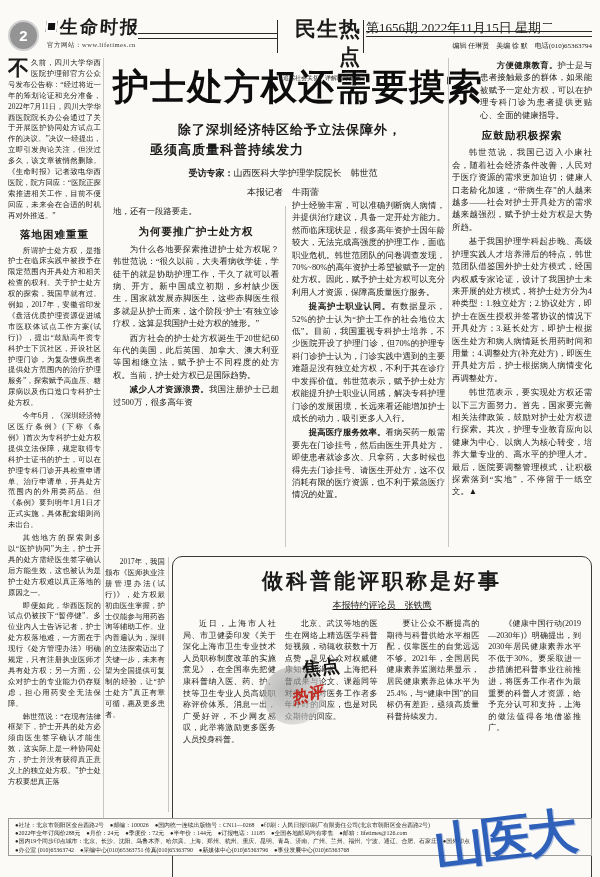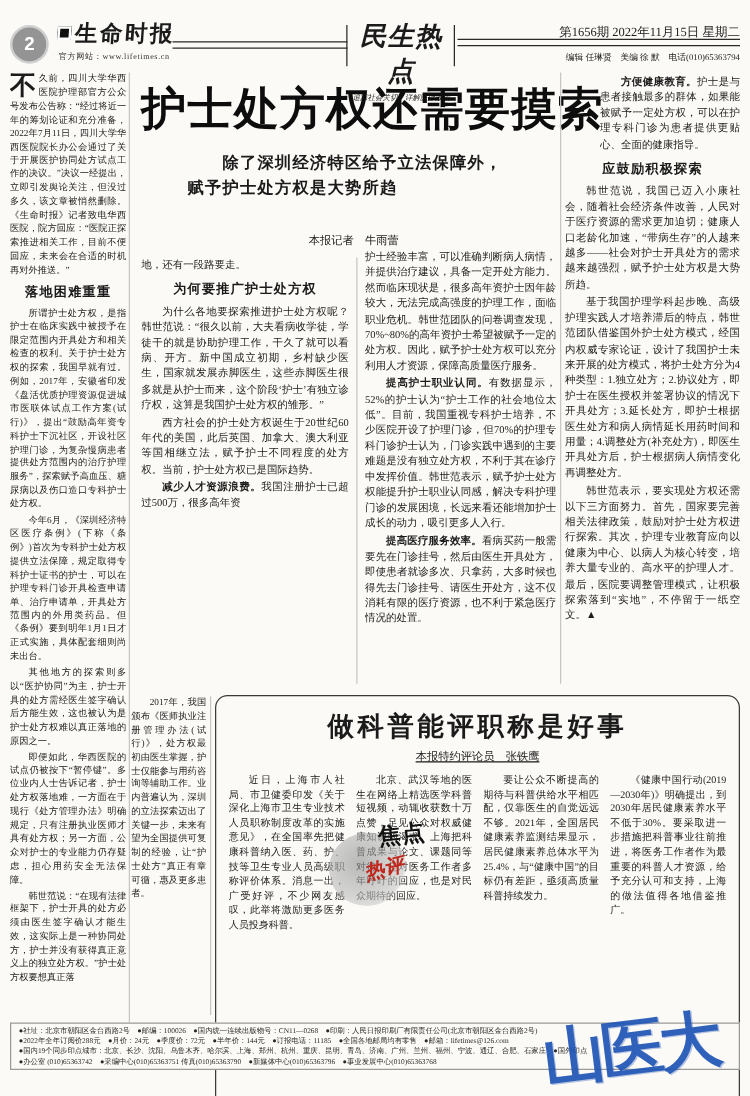--- a/index.html
+++ b/index.html
@@ -8,25 +8,25 @@
   
   .pagenum{position:absolute;left:8px;top:20px;width:27px;height:27px;border-radius:50%;
            background:#949494;border:2px solid #cfcfcf;color:#fff;font-family:"Liberation Sans",sans-serif;
            font-size:15px;font-weight:bold;display:flex;align-items:center;justify-content:center;}
   .masthead{position:absolute;left:46px;top:15px;font-size:18px;font-weight:900;letter-spacing:2px;
             font-family:"Liberation Serif",serif;transform:skewX(-4deg);}
   .masthead .mark{display:inline-block;width:11px;height:11px;background:#111;margin-right:3px;
                   box-shadow:inset 0 0 0 2px #fff,inset 0 0 0 4px #111;vertical-align:1px;}
   .website{position:absolute;left:47px;top:41px;font-size:6.5px;color:#333;letter-spacing:.5px;}
   .hrule{position:absolute;height:4px;border-top:1px solid #2a2a2a;border-bottom:1px solid #2a2a2a;}
-  .secbox{position:absolute;left:281px;top:15px;width:80px;text-align:center;font-style:italic;}
+  .secbox{position:absolute;left:281px;top:15px;width:80px;text-align:right;}
   .sectitle{font-size:21px;font-weight:900;font-family:"Liberation Sans",sans-serif;letter-spacing:1px;}
   .sectag{font-size:6px;margin-top:3px;color:#222;white-space:nowrap;}
   .vbar{position:absolute;width:1px;background:#2a2a2a;}
-  .issue{position:absolute;left:366px;top:19px;width:226px;text-align:right;font-size:10px;color:#222;}
+  .issue{position:absolute;left:366px;top:19px;width:226px;font-size:13px;color:#222;}
   .staff{position:absolute;left:366px;top:41px;width:226px;text-align:right;font-size:7px;color:#222;}
   
   .col{position:absolute;overflow:hidden;text-align:justify;}
   .t7{font-size:7.4px;line-height:10.9px;}
   .t8{font-size:8.4px;line-height:12.4px;}
   .col p{margin:0 0 2px 0;text-indent:2em;}
   .col p.noindent{text-indent:0;}
   .sech{font-family:"Liberation Sans",sans-serif;font-weight:bold;text-align:center;text-indent:0;
         font-size:10.5px;margin:7px 0 6px 0;letter-spacing:1px;}
   .lead{font-weight:bold;}
@@ -82,21 +82,24 @@
     <div class="sectag">追踪社会关切　详解医疗政策</div>
   </div>
   <div class="vbar" style="left:277px;top:20px;height:33px;"></div>
   <div class="vbar" style="left:363px;top:20px;height:33px;"></div>
 
   <div class="issue">第1656期 2022年11月15日 星期二</div>
   <div class="staff">编辑 任琳贤　美编 徐 默　电话(010)65363794</div>
 
   <div class="headline">护士处方权还需要摸索</div>
   <div class="deck1">除了深圳经济特区给予立法保障外，</div>
-  <div class="deck2">赋予护士处方权是大势所趋</div>
+  <div class="deck2">亟须高质量科普持续发力</div>
+  <div class="expertline">
+    <span class="lead">受访专家：</span><span>山西医科大学护理学院院长　韩世范</span>
+  </div>
   <div class="reporterline">本报记者　牛雨蕾</div>
 
   <div class="col t7" style="left:8px;top:58px;width:93px;height:787px;">
     <p class="noindent"><span class="dropcap">不</span><span>久前，四川大学华西医院护理部官方公众号发布公告称：“经过将近一年的筹划论证和充分准备，2022年7月11日，四川大学华西医院院长办公会通过了关于开展医护协同处方试点工作的决议。”决议一经提出，立即引发舆论关注，但没过多久，该文章被悄然删除。《生命时报》记者致电华西医院，院方回应：“医院正探索推进相关工作，目前不便回应，未来会在合适的时机再对外推送。”</span></p>
     <div class="sech">落地困难重重</div>
     <p>所谓护士处方权，是指护士在临床实践中被授予在限定范围内开具处方和相关检查的权利。关于护士处方权的探索，我国早就有过。例如，2017年，安徽省印发《盘活优质护理资源促进城市医联体试点工作方案(试行)》，提出“鼓励高年资专科护士下沉社区，开设社区护理门诊，为复杂慢病患者提供处方范围内的治疗护理服务”，探索赋予高血压、糖尿病以及伤口造口专科护士处方权。</p>
     <p>今年6月，《深圳经济特区医疗条例》(下称《条例》)首次为专科护士处方权提供立法保障，规定取得专科护士证书的护士，可以在护理专科门诊开具检查申请单、治疗申请单，开具处方范围内的外用类药品。但《条例》要到明年1月1日才正式实施，具体配套细则尚未出台。</p>
     <p>其他地方的探索则多以“医护协同”为主，护士开具的处方需经医生签字确认后方能生效，这也被认为是护士处方权难以真正落地的原因之一。</p>
     <p>即便如此，华西医院的试点仍被按下“暂停键”。多位业内人士告诉记者，护士处方权落地难，一方面在于现行《处方管理办法》明确规定，只有注册执业医师才具有处方权；另一方面，公众对护士的专业能力仍存疑虑，担心用药安全无法保障。</p>
     <p>韩世范说：“在现有法律框架下，护士开具的处方必须由医生签字确认才能生效，这实际上是一种协同处方，护士并没有获得真正意义上的独立处方权。”护士处方权要想真正落</p>

